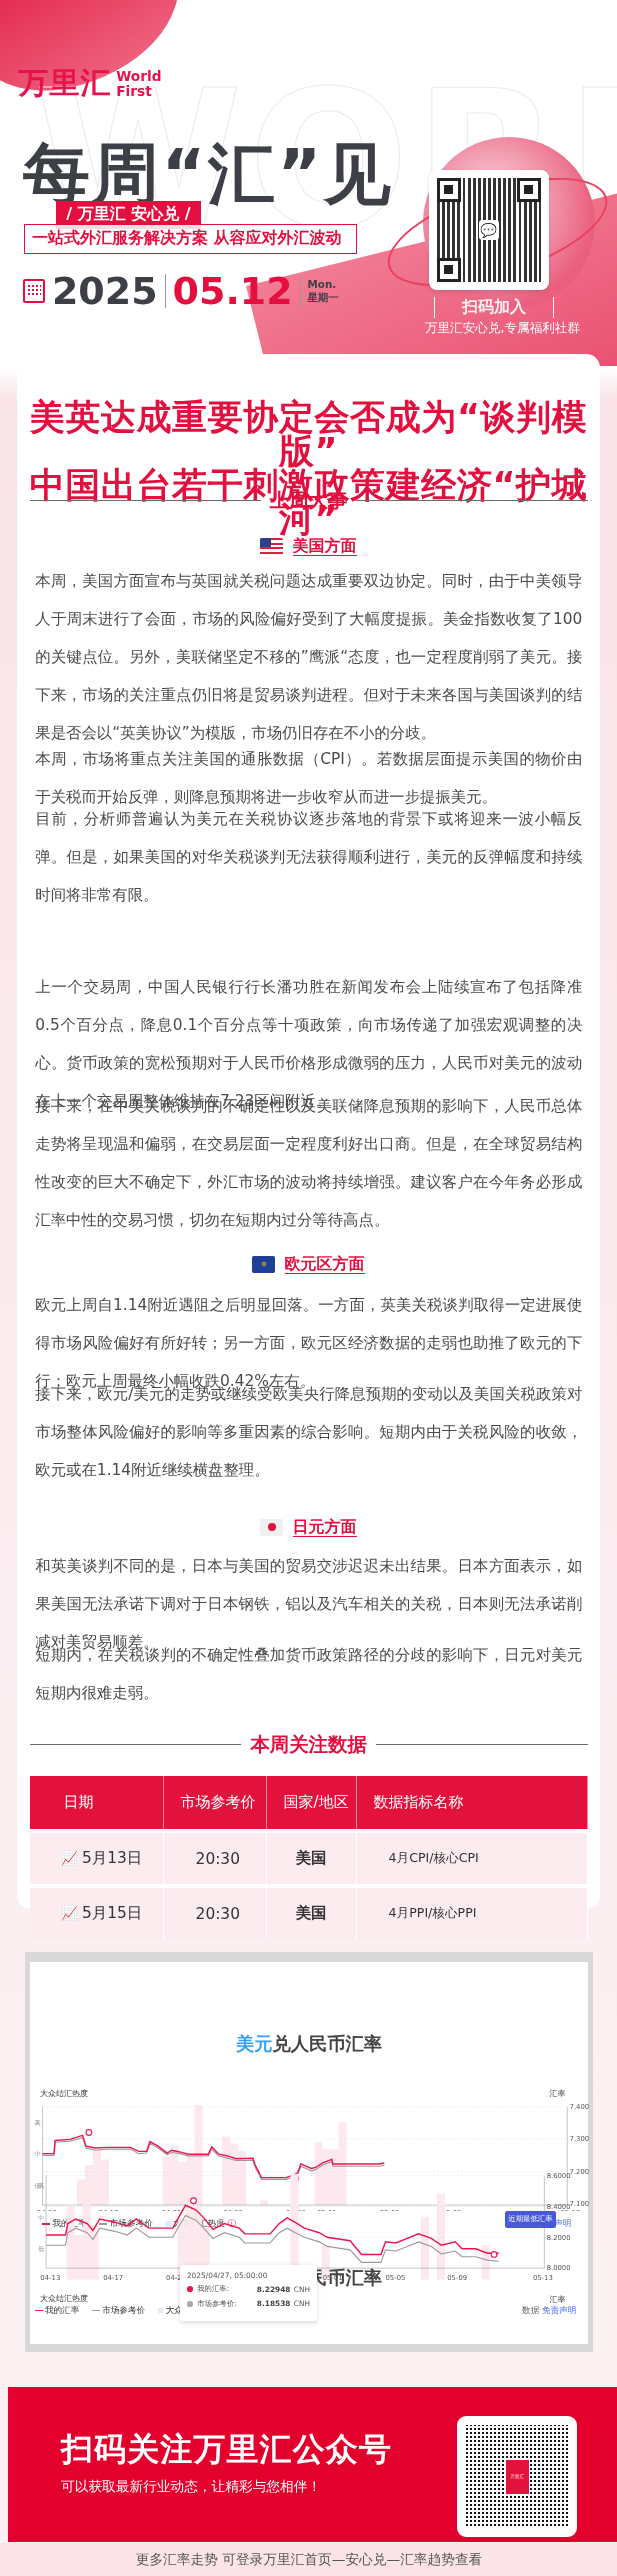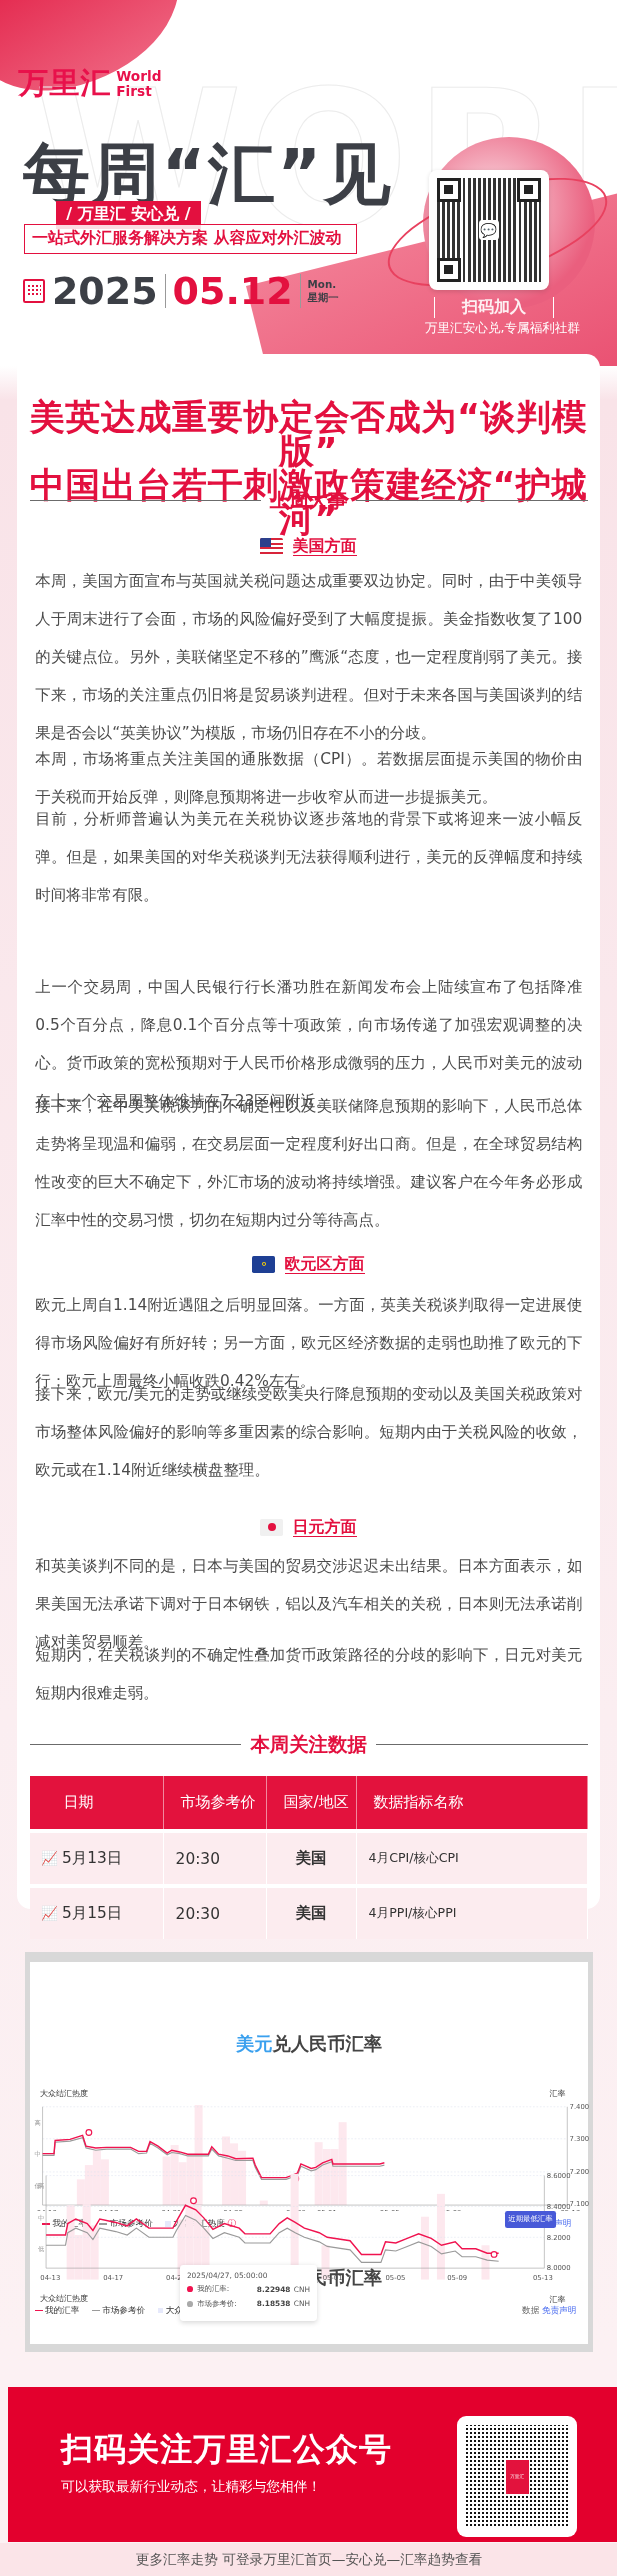--- a/index.html
+++ b/index.html
@@ -57,21 +57,21 @@
   .flag-eu::before { content: "⚬"; position: absolute; left: 6.9px; top: 1.1px; color: #ffd400; font-size: 11.4px; }
   .flag-jp { background: #f0f0f0; }
   .flag-jp::before { content: ""; position: absolute; left: 7.4px; top: 4.6px; width: 8px; height: 8px; border-radius: 50%; background: #e3103f; }
   .region-title { color: #e3103f; font-size: 16px; font-weight: bold; border-bottom: 1.7px solid #e3103f; line-height: 19.4px; }
   .para { position: absolute; left: 18.3px; width: 547px; font-size: 15.4px; line-height: 38px; color: #4a4a4a; text-align: justify; }
 
   
   .data-table { position: absolute; left: 12.6px; top: 1418px; width: 558px; border-collapse: separate; border-spacing: 0 4.6px; }
   .data-table th { background: #e3123d; color: #fff; font-weight: normal; font-size: 15px; height: 53px; text-align: left; padding-left: 17px; border-right: 0.6px solid rgba(255,255,255,0.5); }
   .data-table th:first-child { padding-left: 34px; }
-  .data-table td { background: #fcecef; height: 51px; font-size: 15.4px; color: #333; padding-left: 12px; border-right: 0.6px solid #fff; }
+  .data-table td { background: #fcecef; height: 51px; font-size: 15.4px; color: #333; padding-left: 32px; border-right: 0.6px solid #fff; }
   .data-table td.center { text-align: center; padding-left: 0; font-weight: bold; }
   .data-table td.small { font-size: 12.6px; }
   .row-icon { color: #e3123d; font-weight: bold; margin-right: 3.4px; font-size: 13.7px; }
 
   
   .charts-frame { position: absolute; left: 25px; top: 1952px; width: 568px; height: 400px; background: #d8d8d8; padding: 10.3px 4.6px 8px 4.6px; }
   .charts-inner { position: relative; width: 100%; height: 100%; background: #fff; }
   .chart-title { position: absolute; left: 0; width: 100%; text-align: center; font-size: 18.3px; font-weight: bold; color: #444; }
   .chart-title .ccy { color: #3aa0ee; }
   .chart-small { position: absolute; font-size: 8px; color: #333; }

